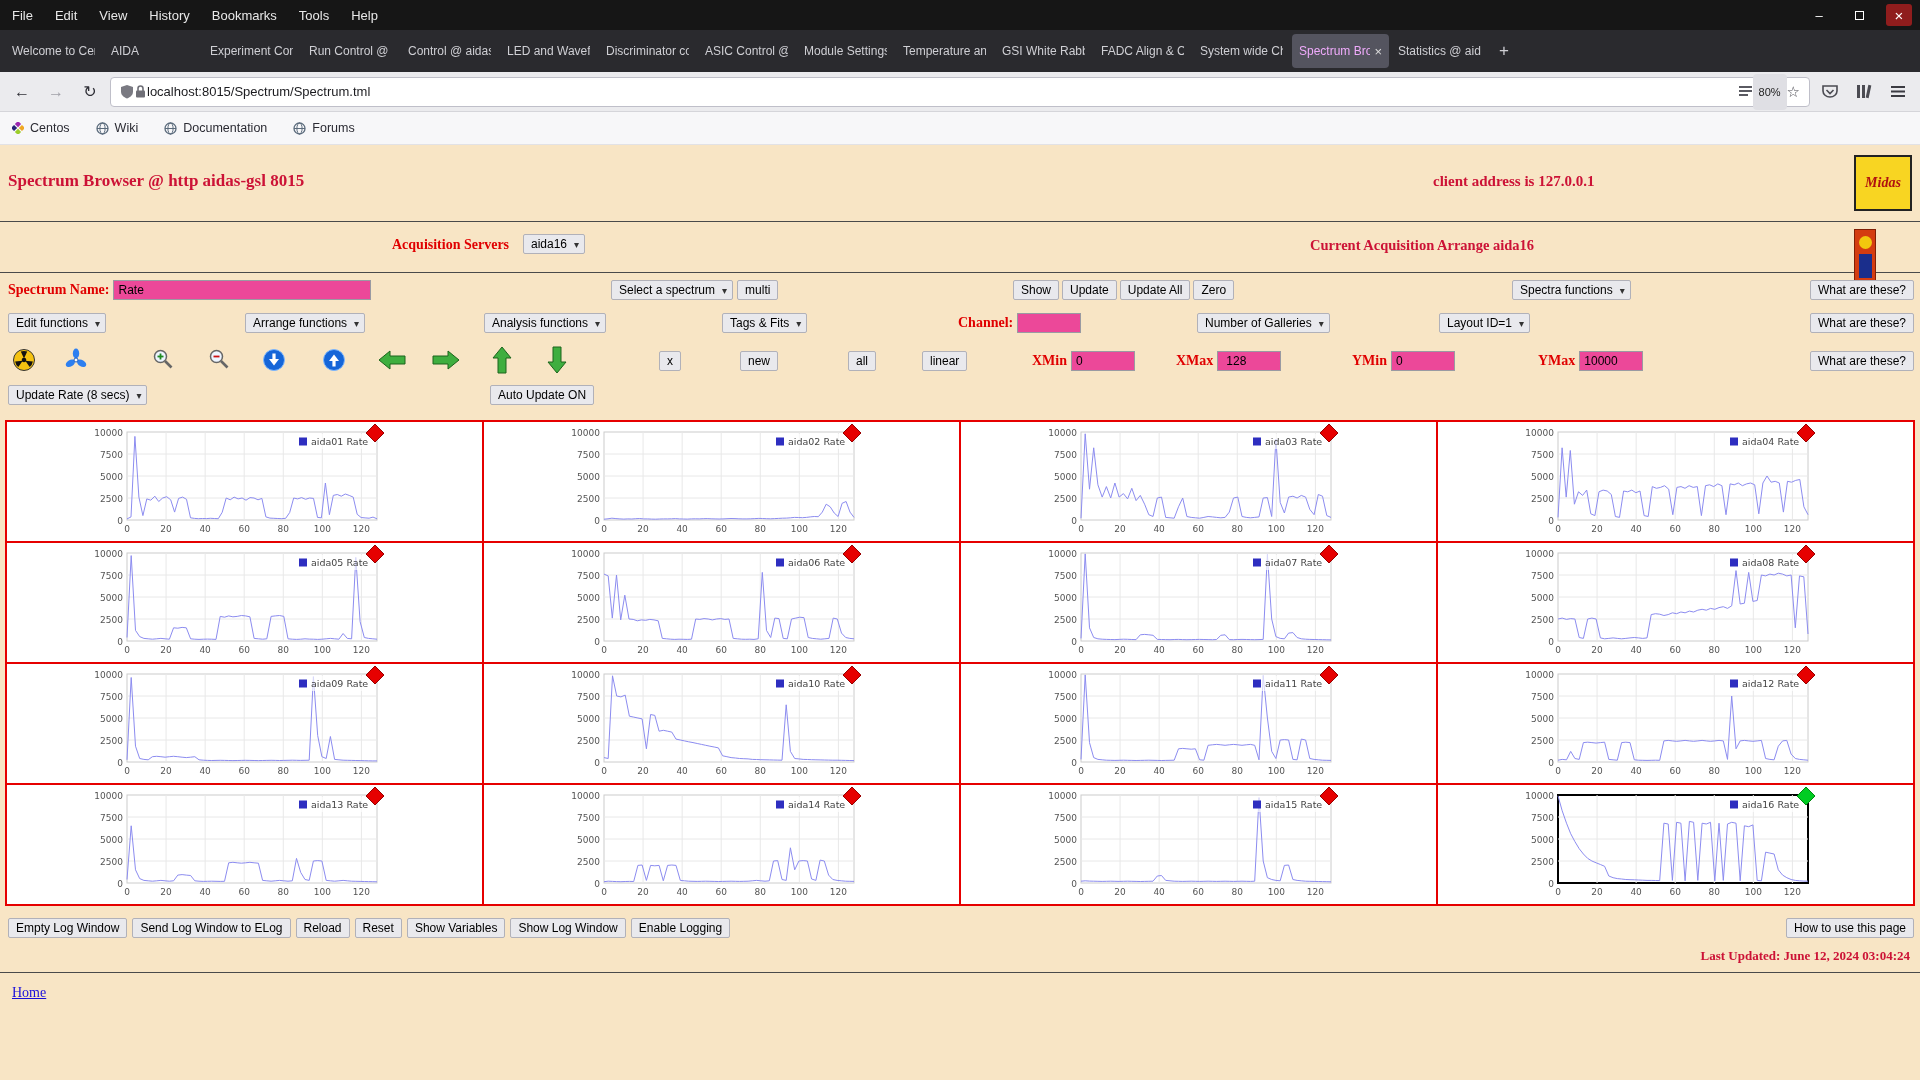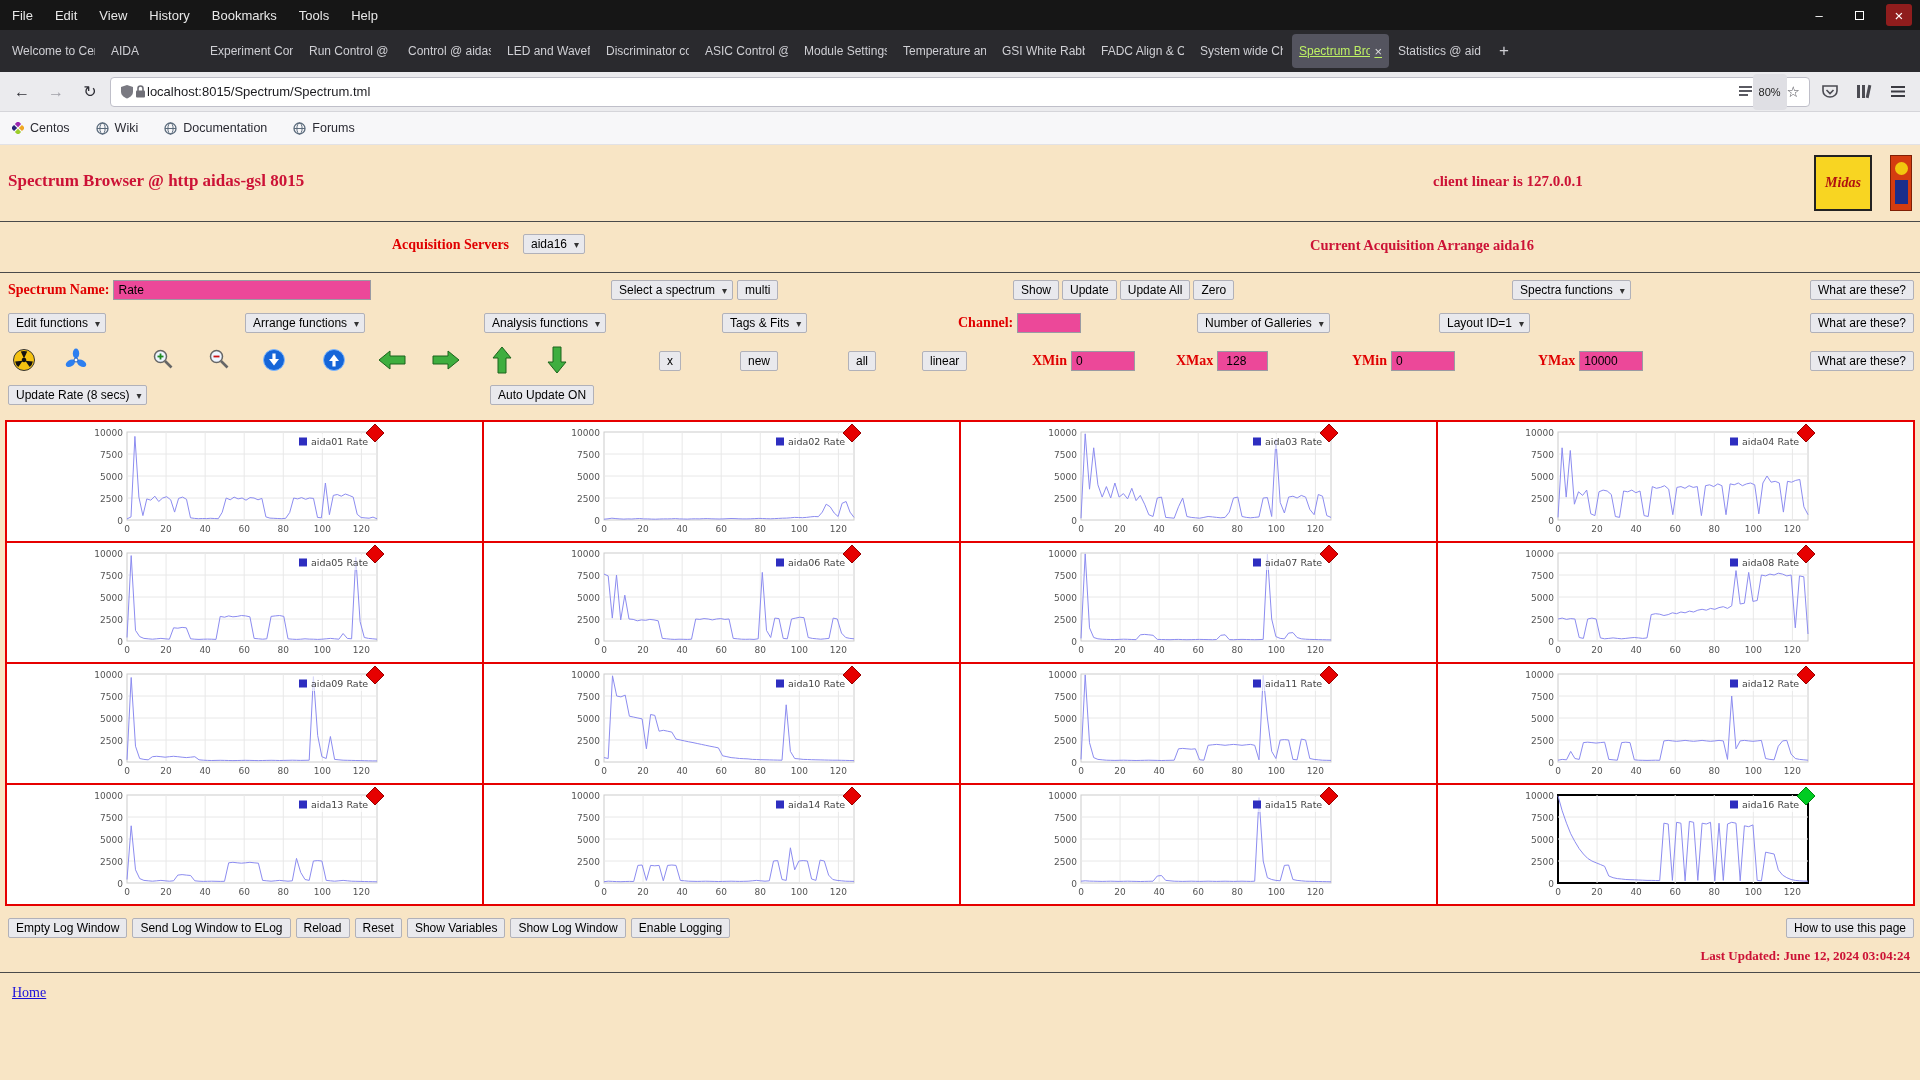--- a/index.html
+++ b/index.html
@@ -15,21 +15,21 @@
   .wc-min::after { content:"–"; }
   .wc-max { }
   .wc-max .sq { width:9px; height:9px; border:1.5px solid #fff; display:block; }
   .wc-close { background:#8f1d1d; border-radius:3px; }
   .wc-close::after { content:"×"; font-size:15px; }
 
   .tabbar { height:42px; background:#2a2a2e; display:flex; align-items:flex-end; padding:0 4px; }
   .tab { width:97px; height:34px; margin:4px 1px; border-radius:4px; display:flex; align-items:center;
          padding:0 7px; font-size:12px; color:#cfcfd4; overflow:hidden; white-space:nowrap; position:relative; }
   .tab:not(.active):not(:first-child)::before { content:""; position:absolute; left:-1px; top:8px; bottom:8px; width:1px; background:#47474d; }
-  .tab.active { background:#54545f; color:#bef264;text-decoration:underline; }
+  .tab.active { background:#54545f; color:#f0abfc; }
   .tab-label { overflow:hidden; white-space:nowrap; flex:1; }
   .tab-close { margin-left:4px; color:#ddd; }
   .tab-close::after { content:"×"; font-size:13px; }
   .newtab { width:30px; height:34px; margin:4px 0; display:flex; align-items:center; justify-content:center; color:#cfcfd4; font-size:17px; }
   .newtab::after { content:"+"; }
 
   .navbar { height:40px; background:#ebebee; display:flex; align-items:center; padding:0 8px; gap:6px; border-bottom:1px solid #d5d5da; }
   .navbtn { width:28px; height:28px; border-radius:4px; display:flex; align-items:center; justify-content:center;
             font-size:16px; color:#2f2f36; }
   .icon-back::after { content:"←"; }
@@ -45,21 +45,21 @@
                   font-size:12.5px; color:#2b2b33; border-bottom:1px solid #e2e2e6; }
   .bm { display:flex; align-items:center; gap:6px; }
 
   
   .page { height:935px; background:#f8e5c5; position:relative; }
   .divider { border:none; border-top:1px solid #4a4a4a; }
 
   .page-header { height:76px; position:relative; }
   .page-title { position:absolute; left:8px; top:26px; font:bold 17px "Liberation Serif",serif; color:#cc1236; }
   .client-addr { position:absolute; left:1433px; top:28px; font:bold 15px "Liberation Serif",serif; color:#cc1236; }
-  .logos { position:absolute; right:8px; top:10px; display:flex; gap:18px; }
+  .logos { position:absolute; right:8px; top:10px; display:flex; gap:18px;flex-direction:column; }
   .midas-logo { width:58px; height:56px; background:#f8d522; border:2px solid #222; display:flex; align-items:center; justify-content:center;
                 font:italic bold 14px "Liberation Serif",serif; color:#b01010; }
   .gsi-logo { width:22px; height:56px; background:#d43c10; border:1px solid #801f05; position:relative; }
   .gsi-logo::after { content:""; position:absolute; left:4px; top:6px; width:13px; height:13px; background:#f2c80e; border-radius:50%; }
   .gsi-logo::before { content:""; position:absolute; left:4px; bottom:6px; width:13px; height:24px; background:#1a2e8c; }
 
   .acq-row { height:50px; position:relative; }
   .acq-label { position:absolute; left:392px; top:15px; font:bold 14px "Liberation Serif",serif; color:#e00000; }
   .acq-select { position:absolute; left:523px; top:12px; }
   .acq-current { position:absolute; left:1310px; top:15px; font:bold 14.5px "Liberation Serif",serif; color:#cc1236; }
@@ -259,21 +259,21 @@
         </svg>
       </span>
       <span>Forums</span>
     </span>
   </div>
 
 <div class="page">
 
   <div class="page-header">
     <span class="page-title">Spectrum Browser @ http aidas-gsl 8015</span>
-    <span class="client-addr">client linear is 127.0.0.1</span>
+    <span class="client-addr">client address is 127.0.0.1</span>
     <span class="logos">
       <span class="midas-logo">Midas</span>
       <span class="gsi-logo"></span>
     </span>
   </div>
   <hr class="divider">
 
   <div class="acq-row">
     <span class="acq-label">Acquisition Servers</span>
     <span class="sel acq-select">
@@ -439,21 +439,21 @@
       </span>
     <span class="iconbtn" style="left:922px;top:9px;">
         <span class="btn">linear</span>
       </span>
     <span class="grp" style="left:1032px;top:9px;">
       <span class="red-lbl">XMin</span>
       <input class="tin" style="width: 64px;" value="0">
     </span>
     <span class="grp" style="left:1176px;top:9px;">
       <span class="red-lbl">XMax</span>
-      <input class="tin" style="width: 51px; padding-left: 8px;" value="128">
+      <input class="tin" style="width: 64px; padding-left: 8px;" value="128">
     </span>
     <span class="grp" style="left:1352px;top:9px;">
       <span class="red-lbl">YMin</span>
       <input class="tin" style="width: 64px;" value="0">
     </span>
     <span class="grp" style="left:1538px;top:9px;">
       <span class="red-lbl">YMax</span>
       <input class="tin" style="width: 64px;" value="10000">
     </span>
     <span class="grp" style="right:6px;top:9px;">

